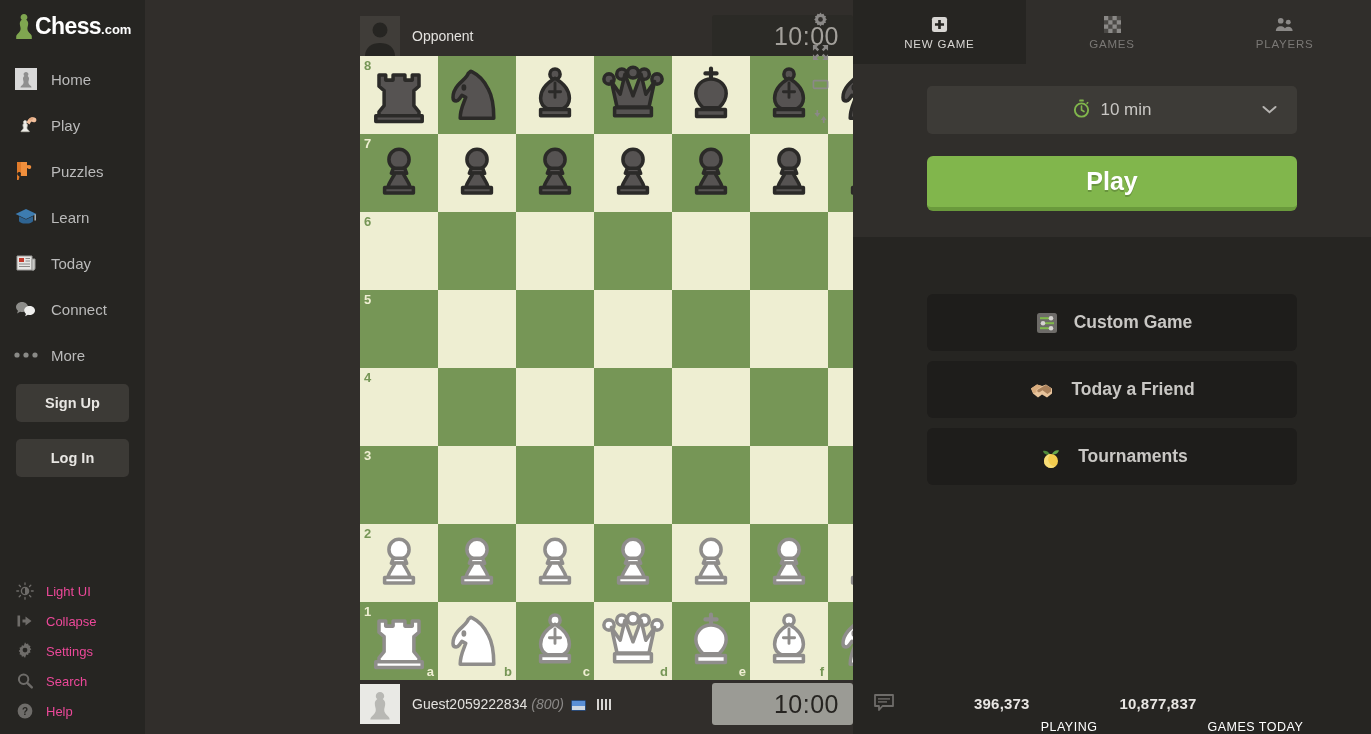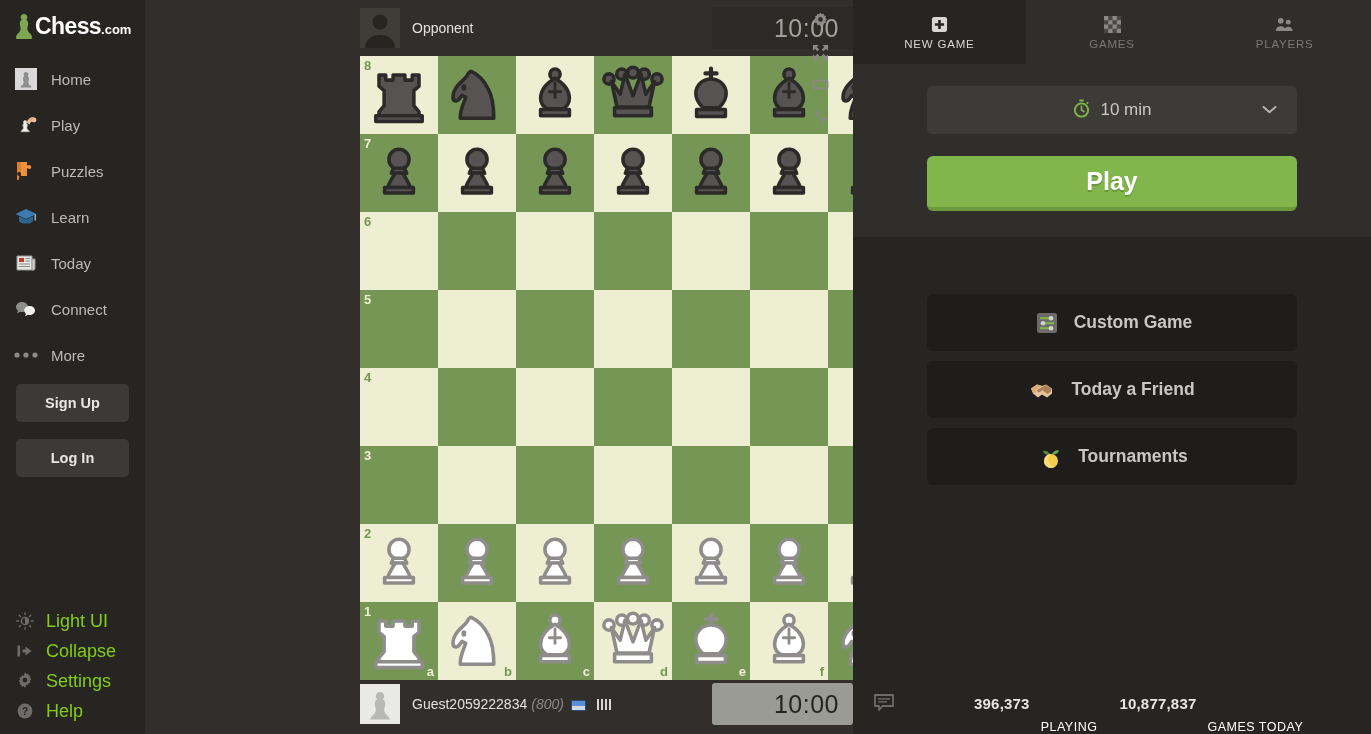--- a/index.html
+++ b/index.html
@@ -54,34 +54,34 @@
 
   .util { position: absolute; bottom: 8px; left: 0; width: 145px; }
   .util-item {
     display: flex; align-items: center;
     height: 30px; padding-left: 14px; cursor: pointer;
   }
   .util-ico {
     width: 22px; height: 22px; margin-right: 10px; flex: 0 0 22px;
     display: flex; align-items: center; justify-content: center;
   }
-  .util-label { color: #84cc16; font-size: 18px; }
+  .util-label { color: #ec4899; font-size: 13px; }
 
   
   .board-col {
     width: 708px; flex: 0 0 708px;
     background: #312e2b;
     position: relative;
     display: flex; flex-direction: column;
   }
   .player-bar {
     height: 56px; display: flex; align-items: center;
     padding-left: 0; position: relative;
   }
-  .player-bar.top { height: 56px; }
+  .player-bar.top { height: 56px; align-items: flex-end; }
   .player-bar.bottom { height: 48px; }
   .pb-inner { display: flex; align-items: center; width: 625px; margin-left: 215px; position: relative; }
   .avatar {
     width: 40px; height: 40px; flex: 0 0 40px;
     background: #3a3835; margin-right: 12px; overflow: hidden;
     position: relative;
   }
   .avatar.light { background: #e8e8e4; }
   .p-name { color: #e3e1de; font-size: 14px; display: flex; align-items: center; }
   .p-name .rating { color: #8b8987; margin-left: 4px; font-style: italic; }
@@ -325,20 +325,29 @@
       <div class="util-item">
         <span class="util-ico">
           <svg width="18" height="18" viewBox="0 0 18 18">
             <path d="M9 1.2l1.2 1.6 1.9-.5.5 1.9 1.9.6-.6 1.9 1.4 1.4-1.4 1.4.6 1.9-1.9.6-.5 1.9-1.9-.5L9 16.8l-1.2-1.6-1.9.5-.5-1.9-1.9-.6.6-1.9L2.7 9.9l1.4-1.4-.6-1.9 1.9-.6.5-1.9 1.9.5z" fill="#6e6c69" transform="translate(0,-0.9)"></path>
             <circle cx="9" cy="8.1" r="2.4" fill="#262522"></circle>
           </svg>
         </span>
         <span class="util-label">Settings</span>
       </div>
 
+      <div class="util-item">
+        <span class="util-ico">
+          <svg width="18" height="18" viewBox="0 0 18 18">
+            <circle cx="7.6" cy="7.2" r="4.7" fill="none" stroke="#6e6c69" stroke-width="2"></circle>
+            <path d="M11.2 10.8l4.6 4.6" stroke="#6e6c69" stroke-width="2.4" stroke-linecap="round"></path>
+          </svg>
+        </span>
+        <span class="util-label">Search</span>
+      </div>
 
       <div class="util-item">
         <span class="util-ico">
           <svg width="18" height="18" viewBox="0 0 18 18">
             <circle cx="9" cy="9" r="7.4" fill="#6e6c69"></circle>
             <text x="9" y="13" font-size="10" font-weight="bold" fill="#262522" text-anchor="middle" font-family="Liberation Sans, sans-serif">?</text>
           </svg>
         </span>
         <span class="util-label">Help</span>
       </div>

